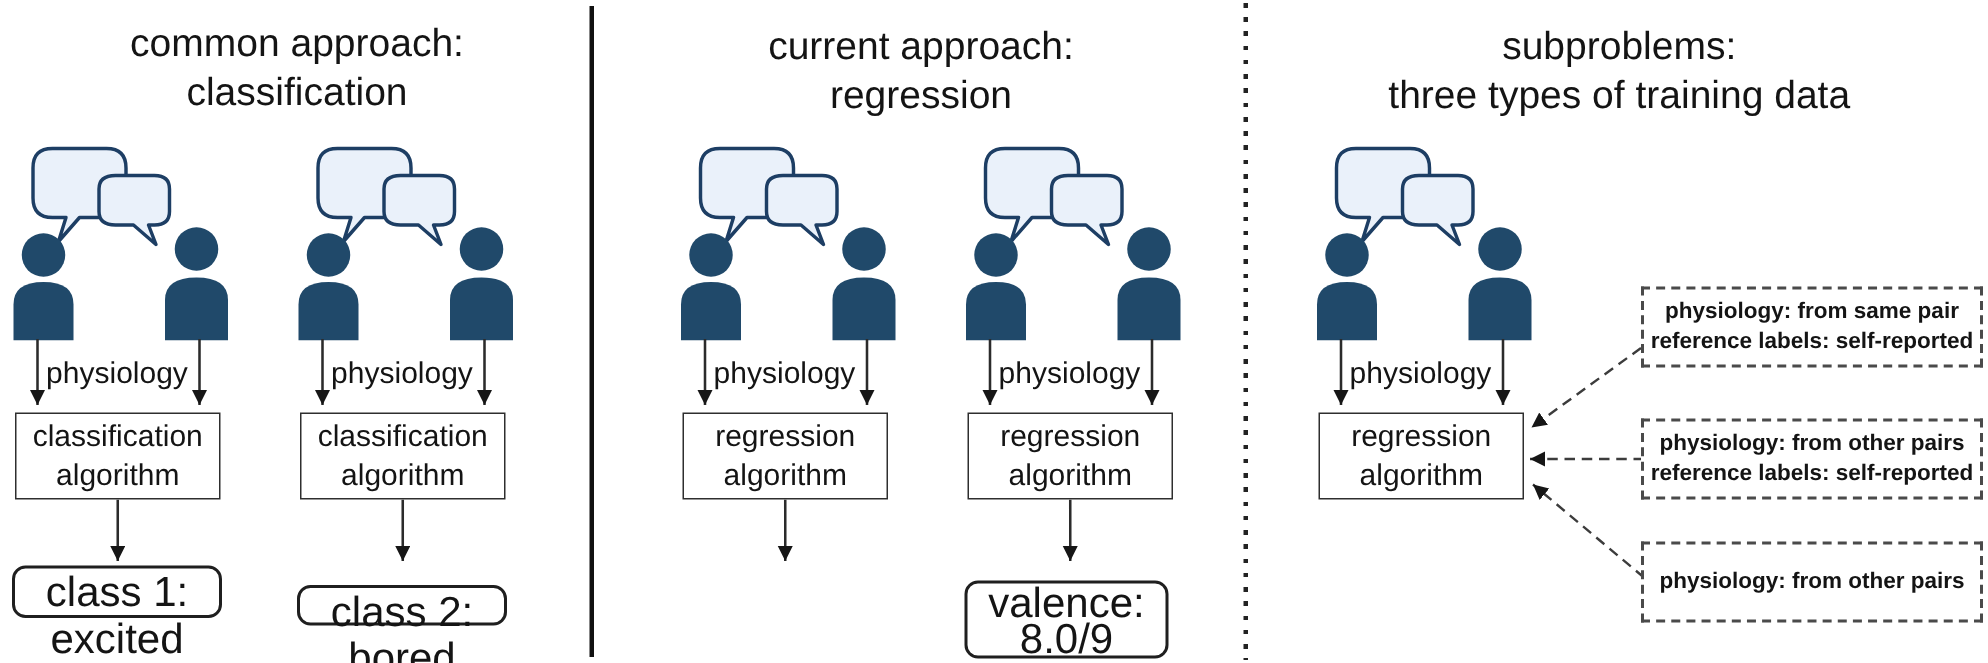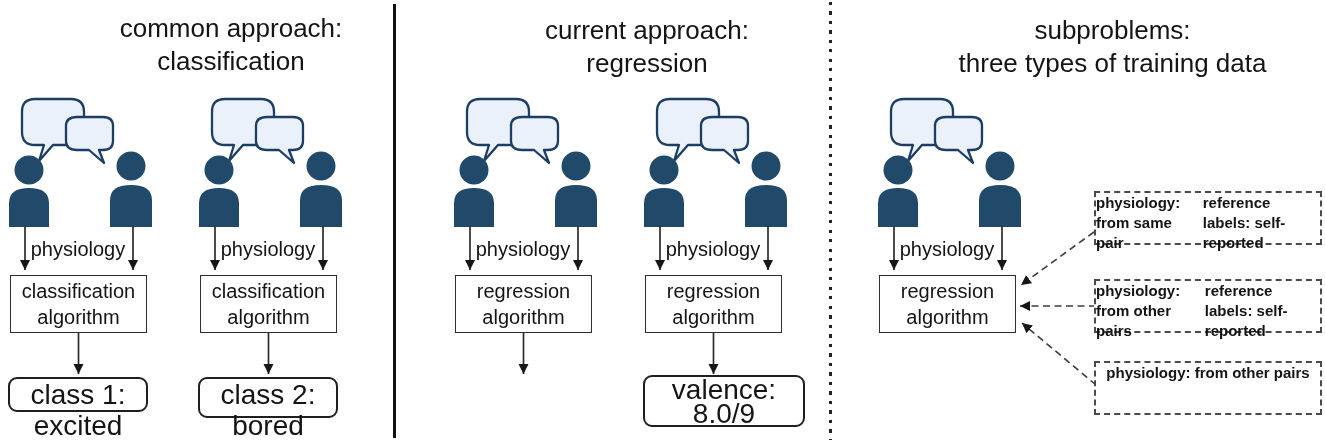--- a/index.html
+++ b/index.html
@@ -1,37 +1,37 @@
 <!DOCTYPE html>
 <html style="--person_fill: #20496a; --bubble_fill: #eaf1fa; --bubble_stroke: #1d3e64; --line_color: #2b2b2b; --text_color: #141414;"><head>
 <meta charset="utf-8">
 <style>
   html,body{margin:0;padding:0;background:#fff;}
   .canvas{
     position:relative;width:1325px;height:442px;background:#fff;overflow:hidden;
     font-family:"Liberation Sans",sans-serif;color:var(--text_color,#141414);
   }
   .abs{position:absolute;}
-  .title{text-align:center;font-size:26px;line-height:33px;color:var(--text_color,#141414);padding-left:33px;}
+  .title{text-align:center;font-size:26px;line-height:33px;color:var(--text_color,#141414);}
   .physio{text-align:center;font-size:20px;line-height:22px;}
   .algo-box{
     box-sizing:border-box;border:1.7px solid #2e2e2e;background:#fff;
     text-align:center;font-size:20px;line-height:26px;
     display:flex;flex-direction:column;justify-content:center;
   }
   .output-box{
     box-sizing:border-box;border:2px solid #1f1f1f;border-radius:9px;background:#fff;
     text-align:center;font-size:28px;
   }
   .output-single{line-height:31px;}
   .output-double{line-height:24px;padding-top:1px;}
   .dashed-box{
     box-sizing:border-box;border:2px dashed #4a4a4a;background:#fff;
-    font-weight:bold;font-size:15px;line-height:20px;
-    display:flex;flex-direction:row;justify-content:center;
+    text-align:center;font-weight:bold;font-size:15px;line-height:20px;
+    display:flex;flex-direction:column;justify-content:center;
   }
   .divider-solid{background:#111;}
   .divider-dotted{
     background-image:repeating-linear-gradient(to bottom,#222 0 3px,transparent 3px 9.5px);
   }
   .aline{stroke:var(--line_color,#2b2b2b);stroke-width:1.7;}
   .dline{stroke:#3c3c3c;stroke-width:1.6;stroke-dasharray:7 4.5;fill:none;}
   .bubble{fill:var(--bubble_fill,#eaf1fa);stroke:var(--bubble_stroke,#1d3e64);stroke-width:2.3;stroke-linejoin:round;}
   .person{fill:var(--person_fill,#20496a);}
 </style>
@@ -86,21 +86,21 @@
     <line class="aline" x1="130" y1="0" x2="130" y2="44" marker-end="url(#ah)"></line>
   </svg>
   <div class="abs physio" style="left:193px;top:238px;width:150px">physiology</div>
   <div class="abs algo-box" style="left:200px;top:275px;width:137px;height:58px">
     <div>classification</div>
     <div>algorithm</div>
   </div>
   <svg class="abs" style="left:261px;top:333px" width="16" height="45">
     <line class="aline" x1="7.5" y1="0" x2="7.5" y2="41" marker-end="url(#ah)"></line>
   </svg>
-  <div class="abs output-box output-single" style="left:198px;top:377px;width:140px;height:41px">class 2: bored</div>
+  <div class="abs output-box output-single" style="left:198px;top:390px;width:140px;height:27px">class 2: bored</div>
 
   <div class="abs divider-solid" style="left:393px;top:4px;width:2.5px;height:434px"></div>
 
   <div class="abs title" style="left:398px;top:14px;width:432px">
     <div>current approach:</div>
     <div>regression</div>
   </div>
 
   <svg class="abs" style="left:448px;top:93px" width="150" height="134">
       <use href="#pair-icon"></use>
@@ -126,21 +126,21 @@
     <line class="aline" x1="130" y1="0" x2="130" y2="44" marker-end="url(#ah)"></line>
   </svg>
   <div class="abs physio" style="left:638px;top:238px;width:150px">physiology</div>
   <div class="abs algo-box" style="left:645px;top:275px;width:137px;height:58px">
     <div>regression</div>
     <div>algorithm</div>
   </div>
   <svg class="abs" style="left:706px;top:333px" width="16" height="45">
     <line class="aline" x1="7.5" y1="0" x2="7.5" y2="41" marker-end="url(#ah)"></line>
   </svg>
-  <div class="abs output-box output-double" style="left:643px;top:375px;width:162px;height:52px">
+  <div class="abs output-box output-double" style="left:643px;top:387px;width:136px;height:52px">
     <div>valence: 8.0/9</div>
   </div>
 
   <div class="abs divider-dotted" style="left:829px;top:2px;width:3px;height:438px"></div>
 
   <div class="abs title" style="left:834px;top:14px;width:491px">
     <div>subproblems:</div>
     <div>three types of training data</div>
   </div>
 

